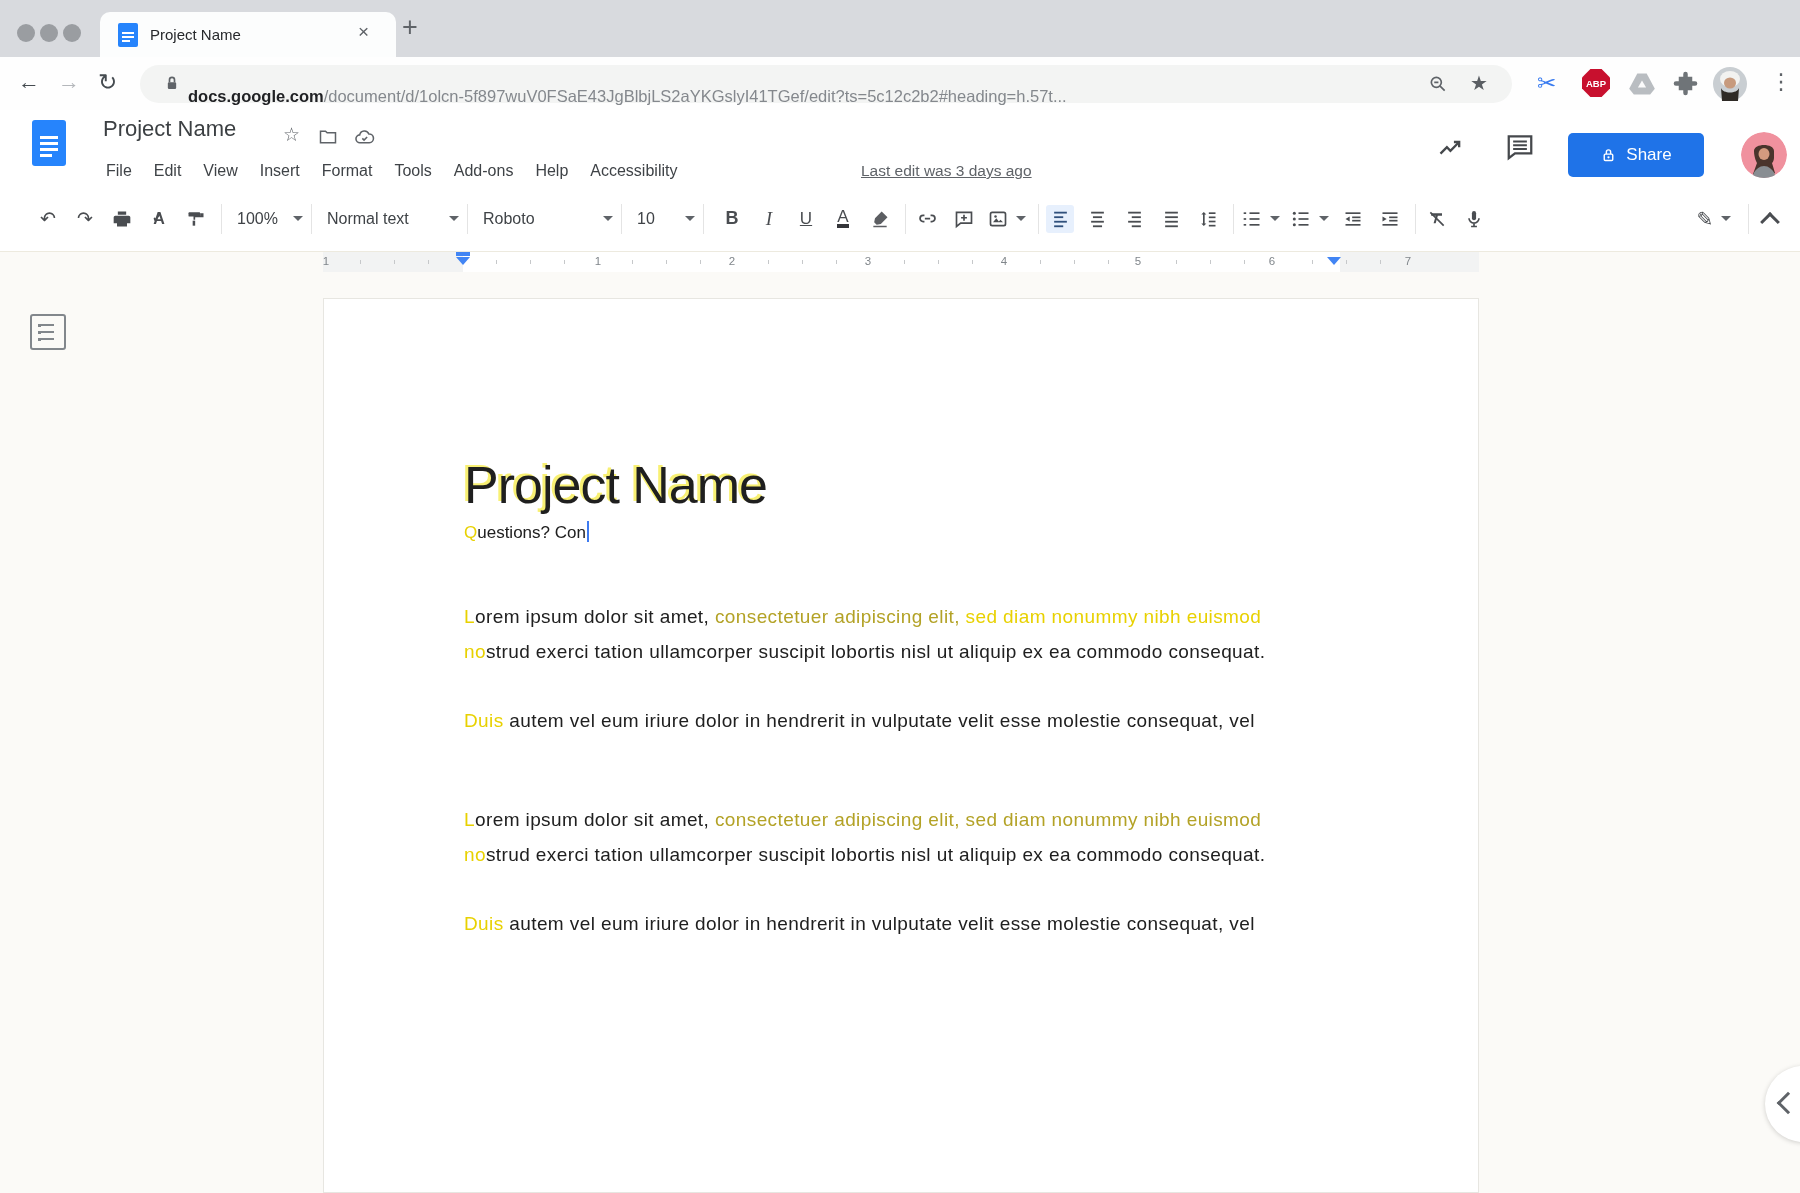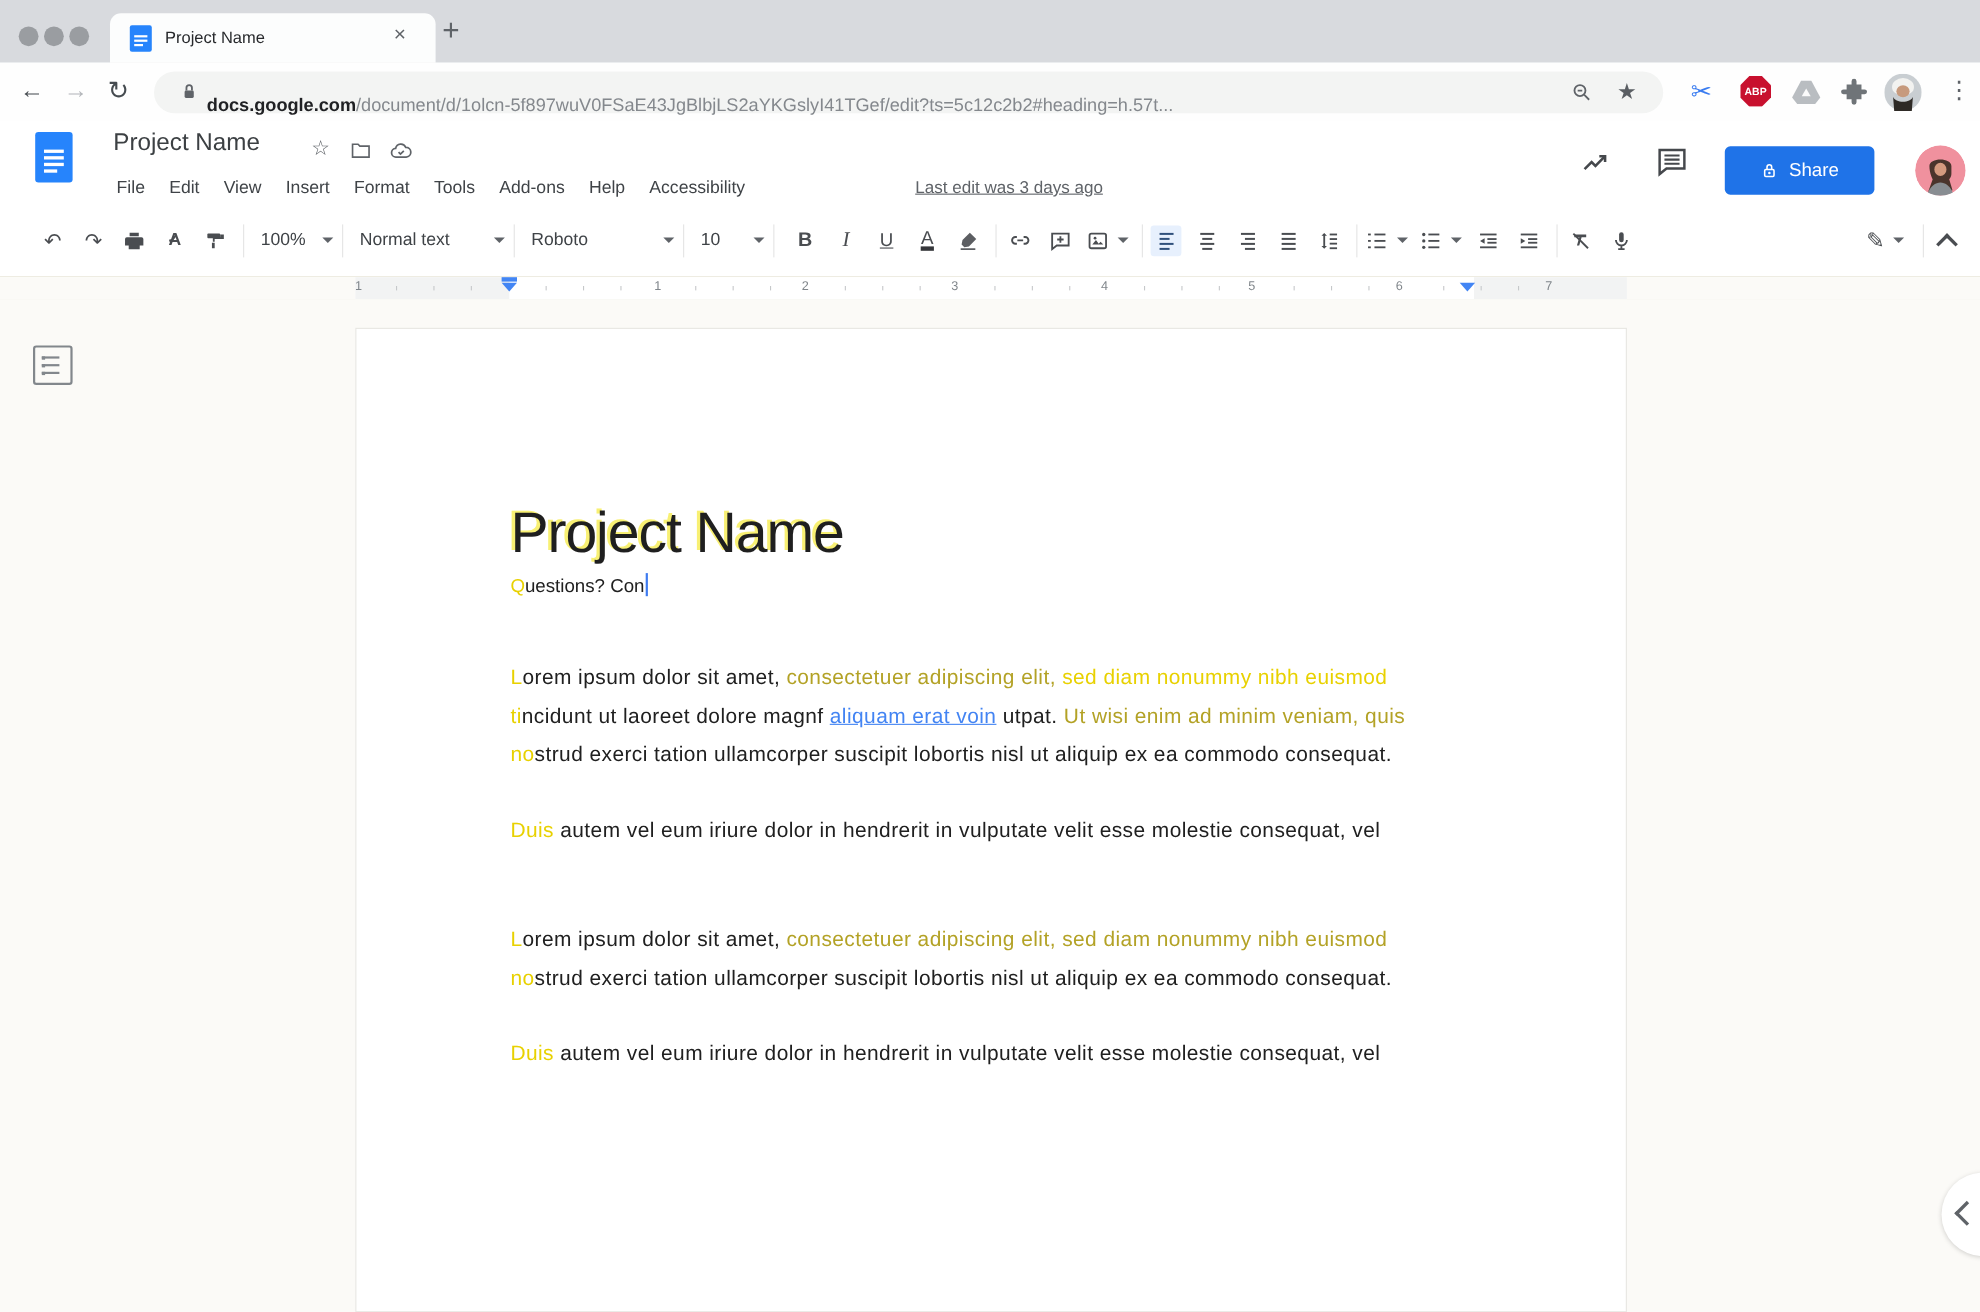--- a/index.html
+++ b/index.html
@@ -32,21 +32,21 @@
     clip-path:polygon(30% 0,70% 0,100% 30%,100% 70%,70% 100%,30% 100%,0 70%,0 30%);}
   
   .docsheader{position:absolute;left:0;top:110px;width:1800px;height:76px;background:#fff;}
   .docsicon{position:absolute;left:32px;top:10px;width:34px;height:46px;background:#2684fc;border-radius:3px;}
   .docsicon i{position:absolute;left:8px;width:18px;height:3px;background:#fff;}
   .docsicon i:nth-child(1){top:16px}.docsicon i:nth-child(2){top:22px}.docsicon i:nth-child(3){top:28px}.docsicon i:nth-child(4){top:34px;width:12px}
   .doctitle{position:absolute;left:103px;top:6px;font-size:22px;color:#3c4043;}
   .hdricon{position:absolute;top:13px;color:#5f6368;font-size:19px;}
   .menubar{position:absolute;left:95px;top:50px;display:flex;}
   .menu-item{font-size:16px;color:#3f4347;padding:2px 11px;border-radius:3px;}
-  .lastedit{position:absolute;left:832px;top:52px;font-size:15.5px;color:#5f6368;text-decoration:underline;text-align:center;}
+  .lastedit{position:absolute;left:861px;top:52px;font-size:15.5px;color:#5f6368;text-decoration:underline;text-align:center;}
   .sharebtn{position:absolute;left:1568px;top:23px;width:136px;height:44px;background:#1f73e8;border-radius:5px;
     display:flex;align-items:center;justify-content:center;gap:9px;color:#fff;font-size:17px;font-weight:500;}
   .avatar{position:absolute;left:1741px;top:22px;width:46px;height:46px;border-radius:50%;overflow:hidden;}
   
   .toolbar{position:absolute;left:0;top:186px;width:1800px;height:66px;background:#fff;
     border-bottom:1px solid #edeadf;display:flex;align-items:center;padding-left:34px;box-sizing:border-box;}
   .ticon{width:28px;height:28px;margin-right:9px;border-radius:3px;display:flex;align-items:center;justify-content:center;
     color:#4a4d51;font-size:19px;flex:none;}
   .ticon.sel{background:#e7f0fd;}
   .tsep{width:1px;height:30px;background:#e4e4e4;margin:0 7px 0 2px;flex:none;}
@@ -446,21 +446,20 @@
         <b style="top:22px;"></b>
     </div>
     <div class="page">
       <div class="doccontent">
         <div class="doc-title">Project Name</div>
         <div class="doc-typing"><span id="typing-segs"><span class="seg-y">Q</span><span class="seg-n">uestions? Con</span></span><span class="cursor"></span></div>
         <div id="doc-sections">
             <div class="section">
               <div class="para">
                 <div class="dline"><span class="seg-y">L</span><span class="seg-n">orem ipsum dolor sit amet, </span><span class="seg-y2">consectetuer adipiscing elit, </span><span class="seg-y">sed diam nonummy nibh euismod</span></div>
-                <div class="dline"><span class="seg-y">ti</span><span class="seg-n">ncidunt ut laoreet dolore magnf </span><a class="doc-link">aliquam erat voin</a><span class="seg-n"> utpat. </span><span class="seg-y2">Ut wisi enim ad minim veniam, quis</span></div>
                 <div class="dline"><span class="seg-y">no</span><span class="seg-n">strud exerci tation ullamcorper suscipit lobortis nisl ut aliquip ex ea commodo consequat.</span></div>
               </div>
               <div class="para para-next">
                 <div class="dline"><span class="seg-y">Duis</span><span class="seg-n"> autem vel eum iriure dolor in hendrerit in vulputate velit esse molestie consequat, vel</span></div>
               </div>
             </div>
             <div class="section">
               <div class="para">
                 <div class="dline"><span class="seg-y">L</span><span class="seg-n">orem ipsum dolor sit amet, </span><span class="seg-y2">consectetuer adipiscing elit, sed diam nonummy nibh euismod</span></div>
                 <div class="dline"><span class="seg-y">no</span><span class="seg-n">strud exerci tation ullamcorper suscipit lobortis nisl ut aliquip ex ea commodo consequat.</span></div>

